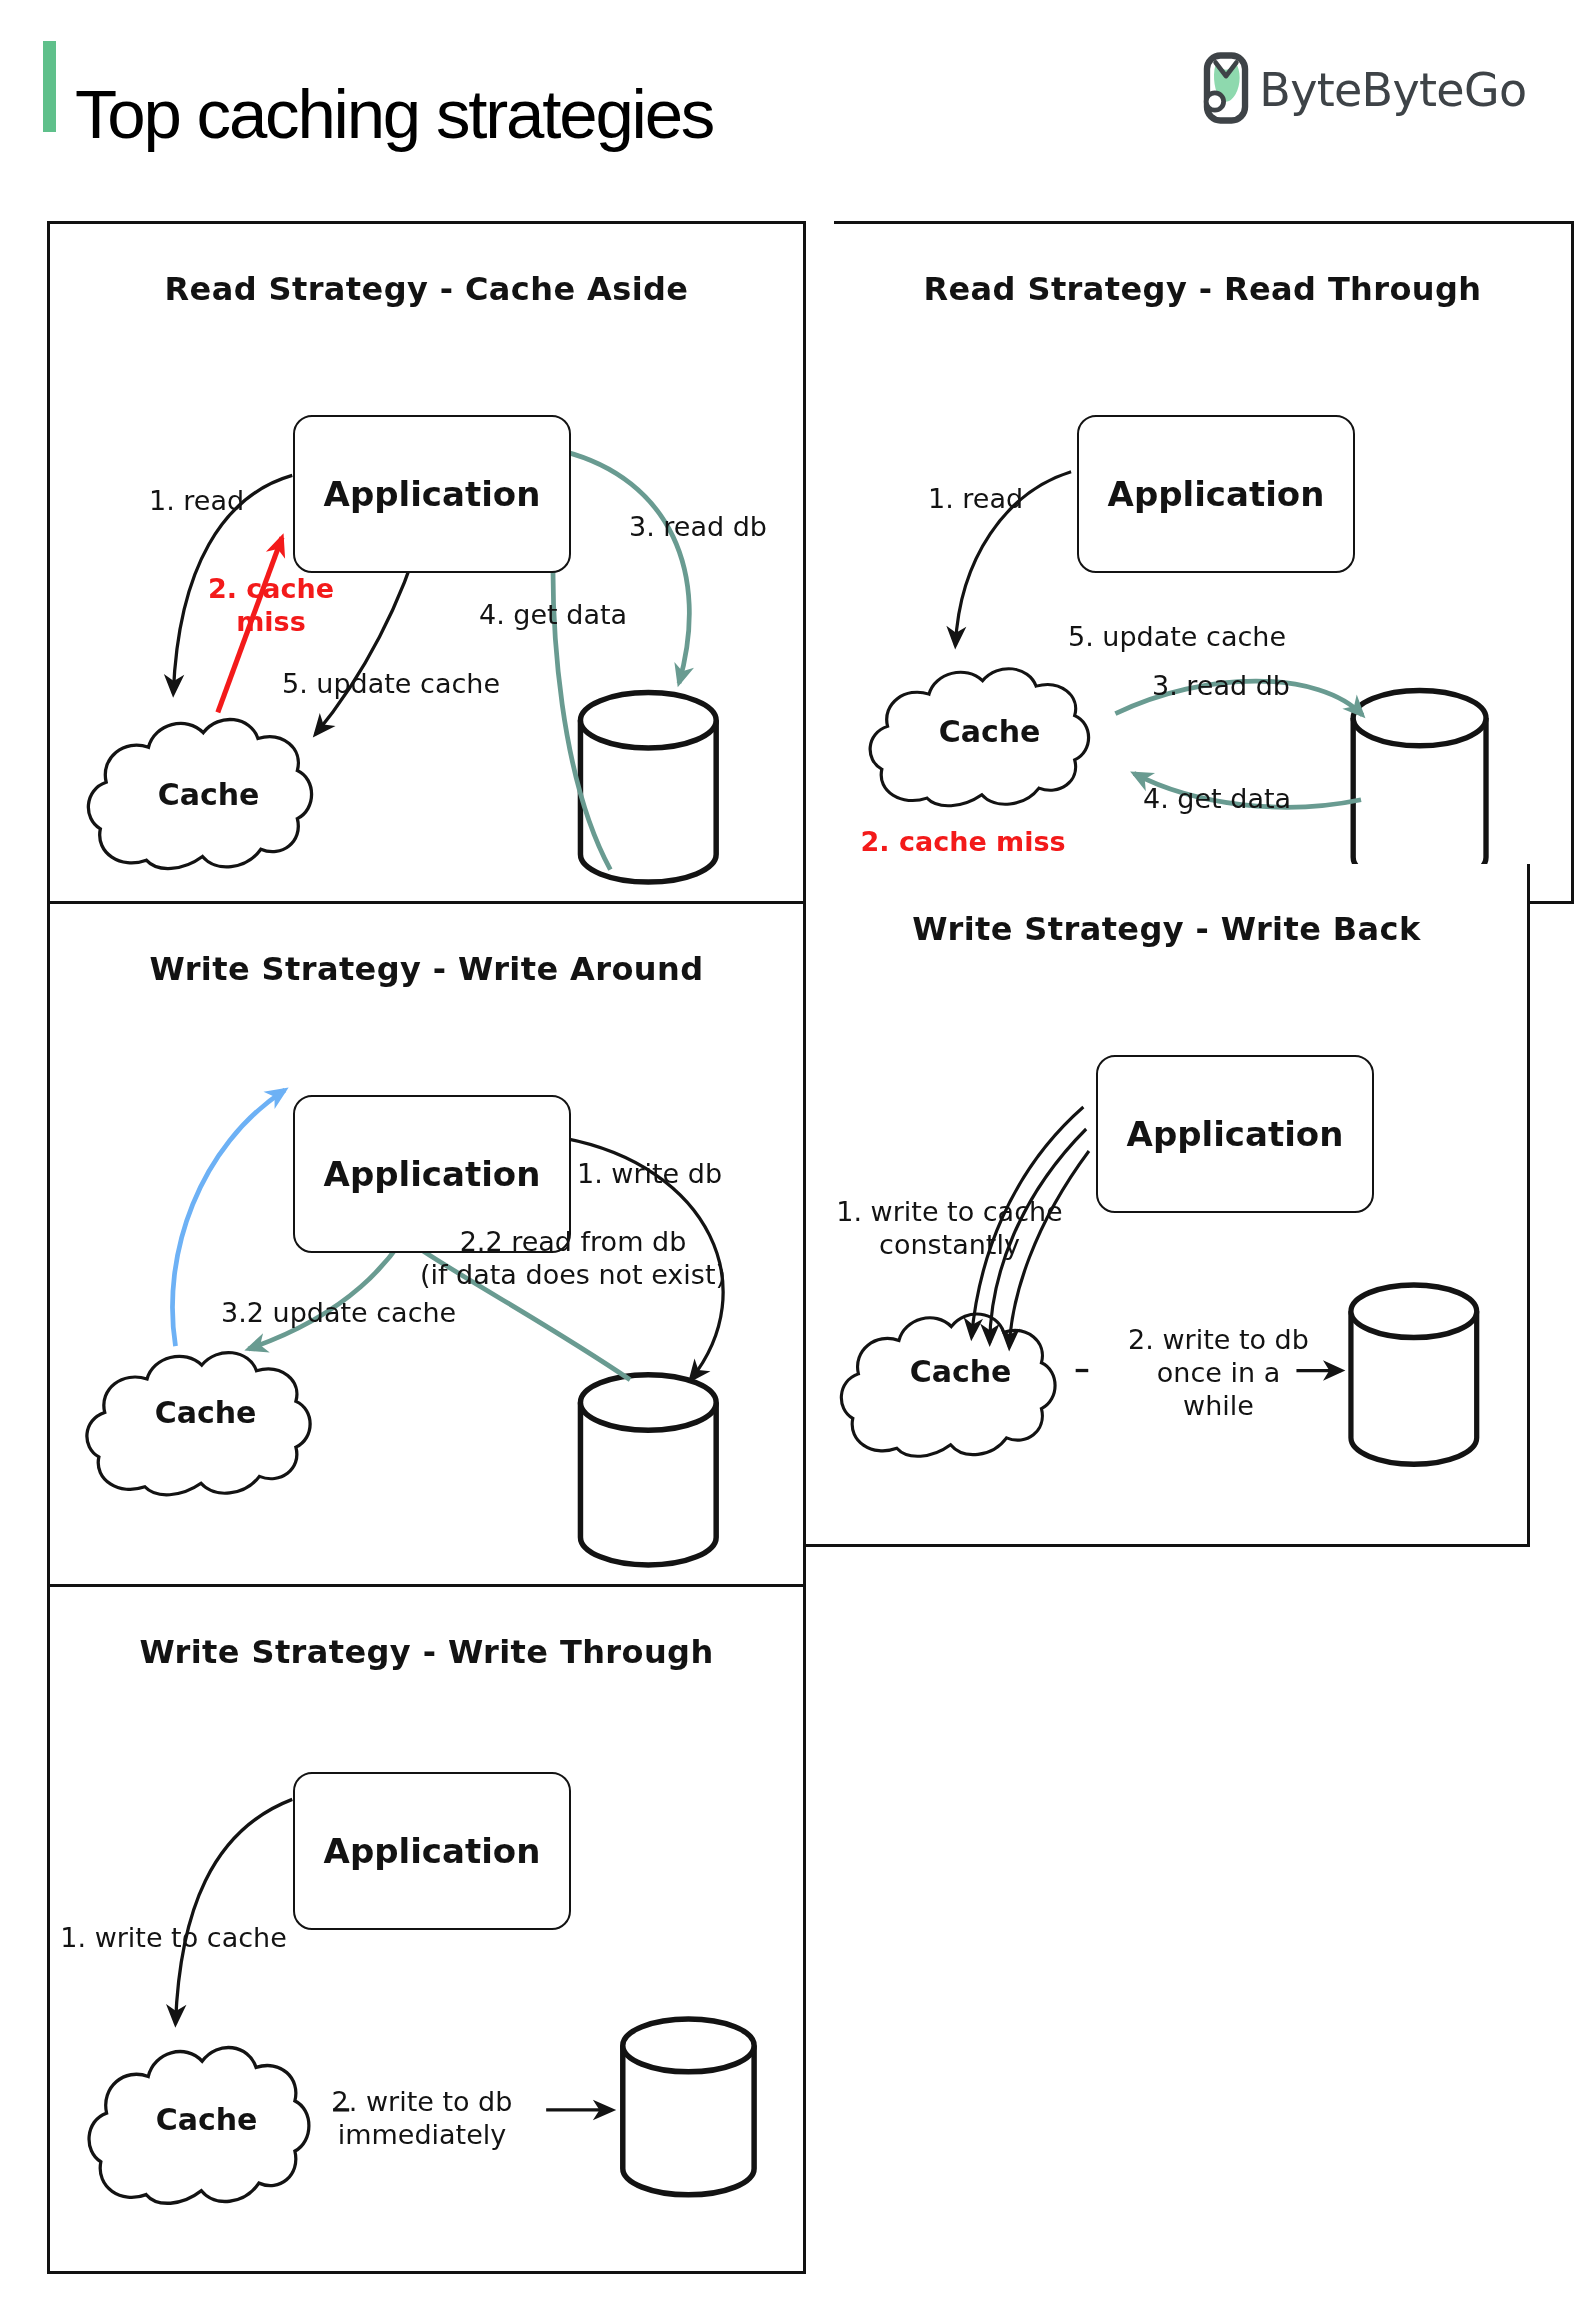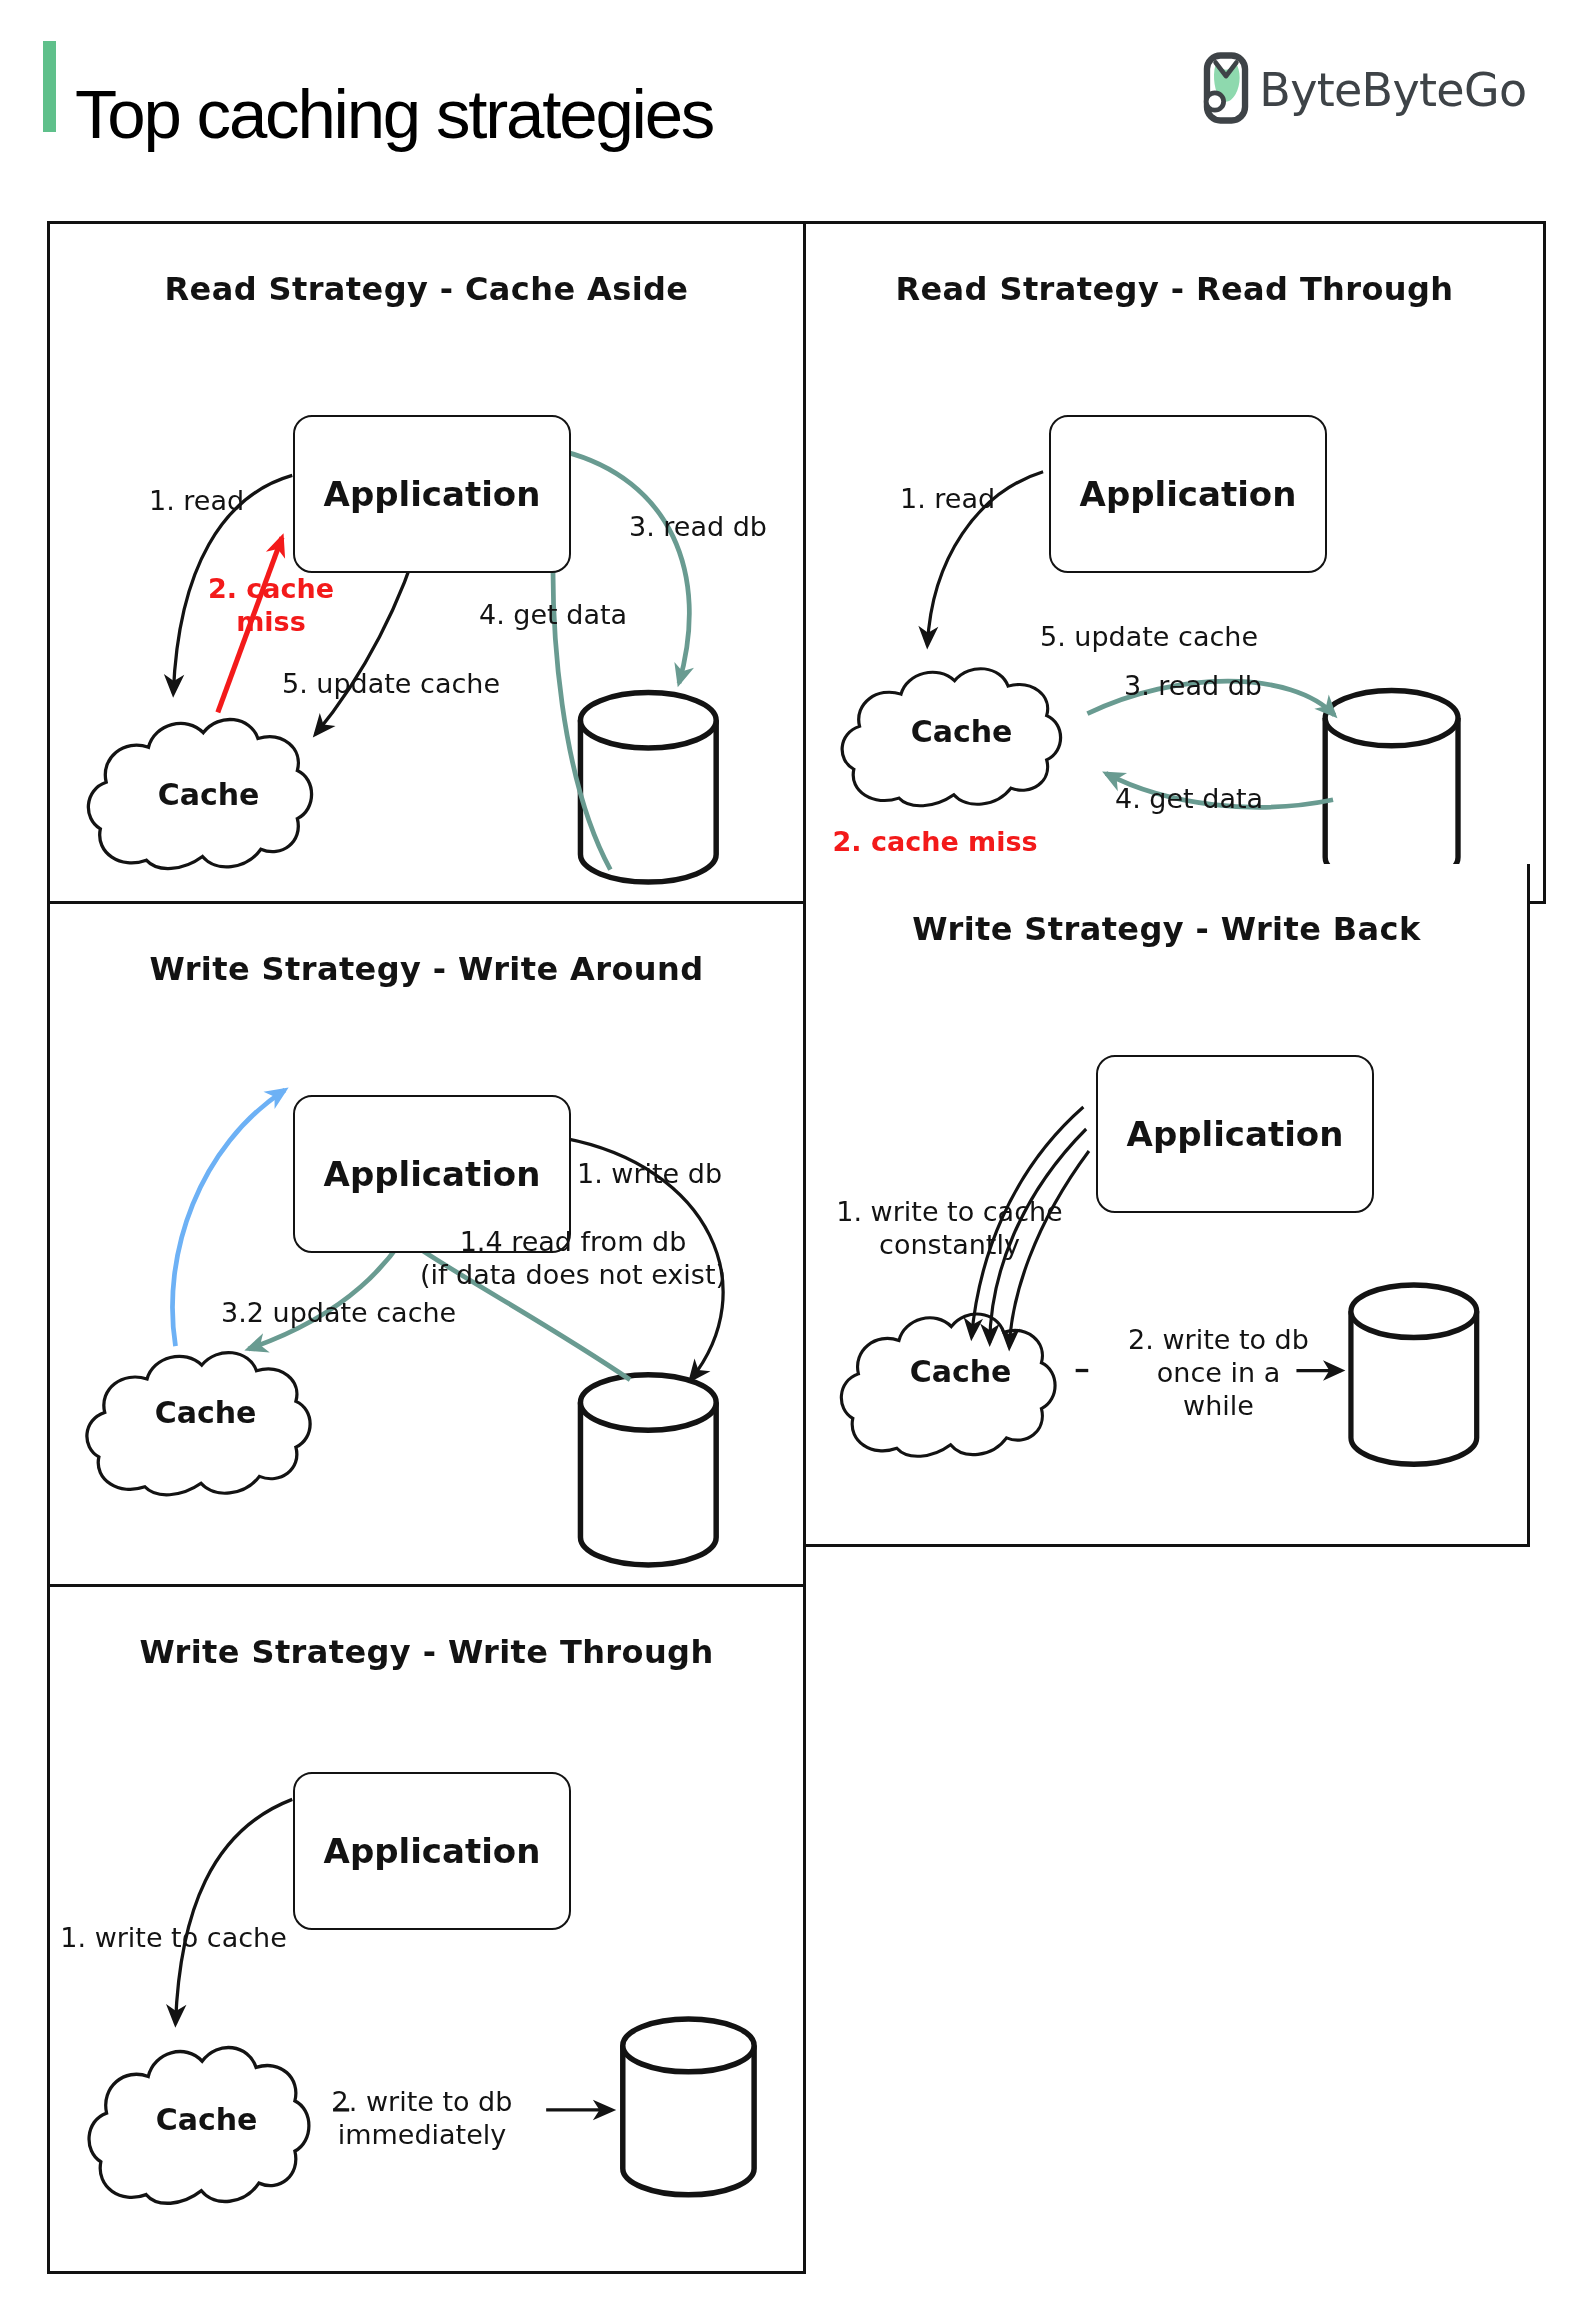--- a/index.html
+++ b/index.html
@@ -9,21 +9,21 @@
   
   .accent-bar{position:absolute;left:43px;top:41px;width:13.2px;height:91px;background:#5fc08b;}
   .page-title{position:absolute;left:75px;top:29px;font-family:"Liberation Sans",sans-serif;
               font-size:69px;font-weight:500;letter-spacing:-2.2px;color:#000;}
   .brand{position:absolute;left:1203px;top:51px;display:flex;align-items:center;gap:10.3px;}
   .brand-text{font-size:46px;font-weight:400;color:#3e4347;letter-spacing:-0.7px;}
 
   
   .panel{position:absolute;border:3.7px solid #111;box-sizing:border-box;background:#fff;padding-left:11px;}
   #p1{left:47px;top:221px;width:759px;height:683px;}
-  #p2{left:806px;top:221px;width:740px;height:683px;border-left:none;}
+  #p2{left:834px;top:221px;width:740px;height:683px;border-left:none;}
   #p3{left:47px;top:904px;width:759px;height:683px;border-top:none;}
   #p4{left:806px;top:864px;width:724px;height:683px;border-left:none;border-top:none;}
   #p5{left:47px;top:1587px;width:759px;height:687px;border-top:none;}
 
   .ptitle{position:absolute;left:0;right:0;top:19px;text-align:center;
           font-size:32px;font-weight:700;letter-spacing:0.4px;}
   .appbox{position:absolute;left:243px;top:147px;width:274px;height:154px;border:2.9px solid #131313;
           border-radius:19px;display:flex;align-items:center;justify-content:center;
           font-size:34px;font-weight:700;background:#fff;margin-top:44px;}
   #p4 .appbox{left:290px;}
@@ -125,21 +125,21 @@
       <path class="cyl" d="M 727,681 L 727,865 A 93,38 0 0 0 913,865 L 913,681"></path>
       <ellipse class="cyl" cx="820" cy="681" rx="93" ry="38"></ellipse>
       <path class="arr" d="M 704,320 C 905,358 978,525 878,650" marker-end="url(#mb)"></path>
       <path class="arr blue" d="M 172,604 C 152,478 205,330 322,254" marker-end="url(#mu)"></path>
       <path class="arr teal" d="M 795,650 C 655,555 500,478 442,422" marker-end="url(#mt)"></path>
       <path class="arr teal" d="M 510,414 C 470,492 405,562 272,608" marker-end="url(#mt)"></path>
     </svg>
     <h2 class="ptitle">Write Strategy - Write Around</h2>
     <div class="appbox">Application</div>
     <div class="lbl" style="left:527px;top:254px">1. write db</div>
-    <div class="lbl c" style="left:293px;top:322px;width:460px">1.4 read from db
+    <div class="lbl c" style="left:293px;top:322px;width:460px">2.2 read from db
 (if data does not exist)</div>
     <div class="lbl" style="left:171px;top:393px">3.2 update cache</div>
     <div class="cachelbl" style="left:82px;top:491px">Cache</div>
   </section>
 
   <section class="panel" id="p4">
     <svg class="diagram" viewBox="0 0 1032 929" preserveAspectRatio="none">
       <path class="cloud" transform="translate(45,594) scale(1,0.95)" d="M 85,215 C 50,228 15,205 22,172 C -2,158 0,118 30,108 C 22,74 55,48 88,60 C 96,28 140,16 163,40 C 185,12 228,18 238,48 C 272,38 300,62 292,92 C 318,104 318,145 292,158 C 300,190 270,212 242,200 C 222,228 180,232 162,210 C 135,230 100,232 85,215 Z"></path>
       <path class="cyl" d="M 780,611 L 780,784 A 90,36 0 0 0 960,784 L 960,611"></path>
       <ellipse class="cyl" cx="870" cy="611" rx="90" ry="36"></ellipse>

